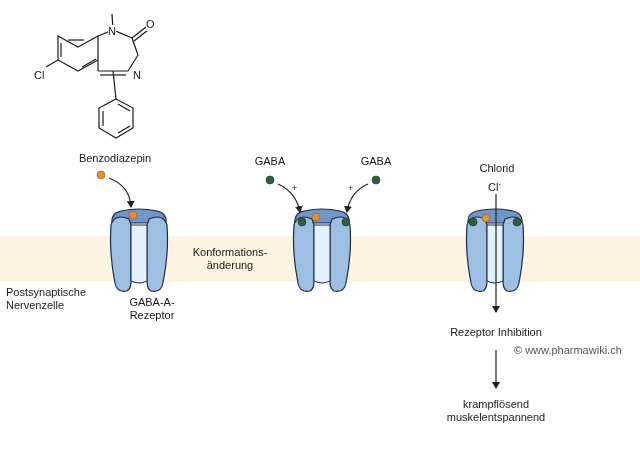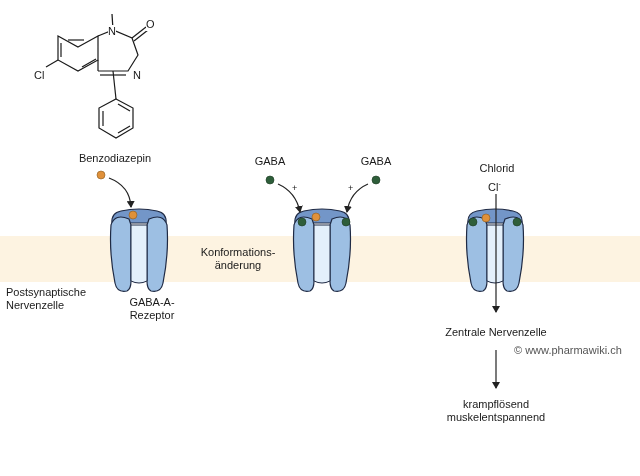--- a/index.html
+++ b/index.html
@@ -97,34 +97,34 @@
 <div class="lbl c" style="left:60px;top:152px;width:110px;">Benzodiazepin</div>
 <div class="lbl c" style="left:250px;top:155px;width:40px;">GABA</div>
 <div class="lbl c" style="left:356px;top:155px;width:40px;">GABA</div>
 <div class="lbl" style="left:292px;top:182px;font-size:9px;">+</div>
 <div class="lbl" style="left:348px;top:182px;font-size:9px;">+</div>
 <div class="lbl c" style="left:470px;top:162px;width:54px;text-align:center;">Chlorid</div>
 <div class="lbl" style="left:488px;top:177px;">
   <span>Cl</span><sup style="font-size:7px;">-</sup>
 </div>
 
-<div class="lbl c" style="left:188px;top:246px;width:100px;">
+<div class="lbl c" style="left:180px;top:246px;width:100px;">
   <div>Konformations-</div>
   <div>änderung</div>
 </div>
 
 <div class="lbl" style="left:6px;top:286px;">
   <div>Postsynaptische</div>
   <div>Nervenzelle</div>
 </div>
 
 <div class="lbl c" style="left:110px;top:296px;width:60px;margin-left:12px;">
   <div>GABA-A-</div>
   <div>Rezeptor</div>
 </div>
 
 <div class="lbl" style="left:514px;top:296px;color:#555;margin-top:48px;">© www.pharmawiki.ch</div>
-<div class="lbl c" style="left:436px;top:326px;width:120px;">Zentrale Nervenzelle</div>
+<div class="lbl c" style="left:436px;top:326px;width:120px;">Rezeptor Inhibition</div>
 
 <div class="lbl c" style="left:426px;top:398px;width:140px;">
   <div>krampflösend</div>
   <div>muskelentspannend</div>
 </div>
 
 </body></html>

